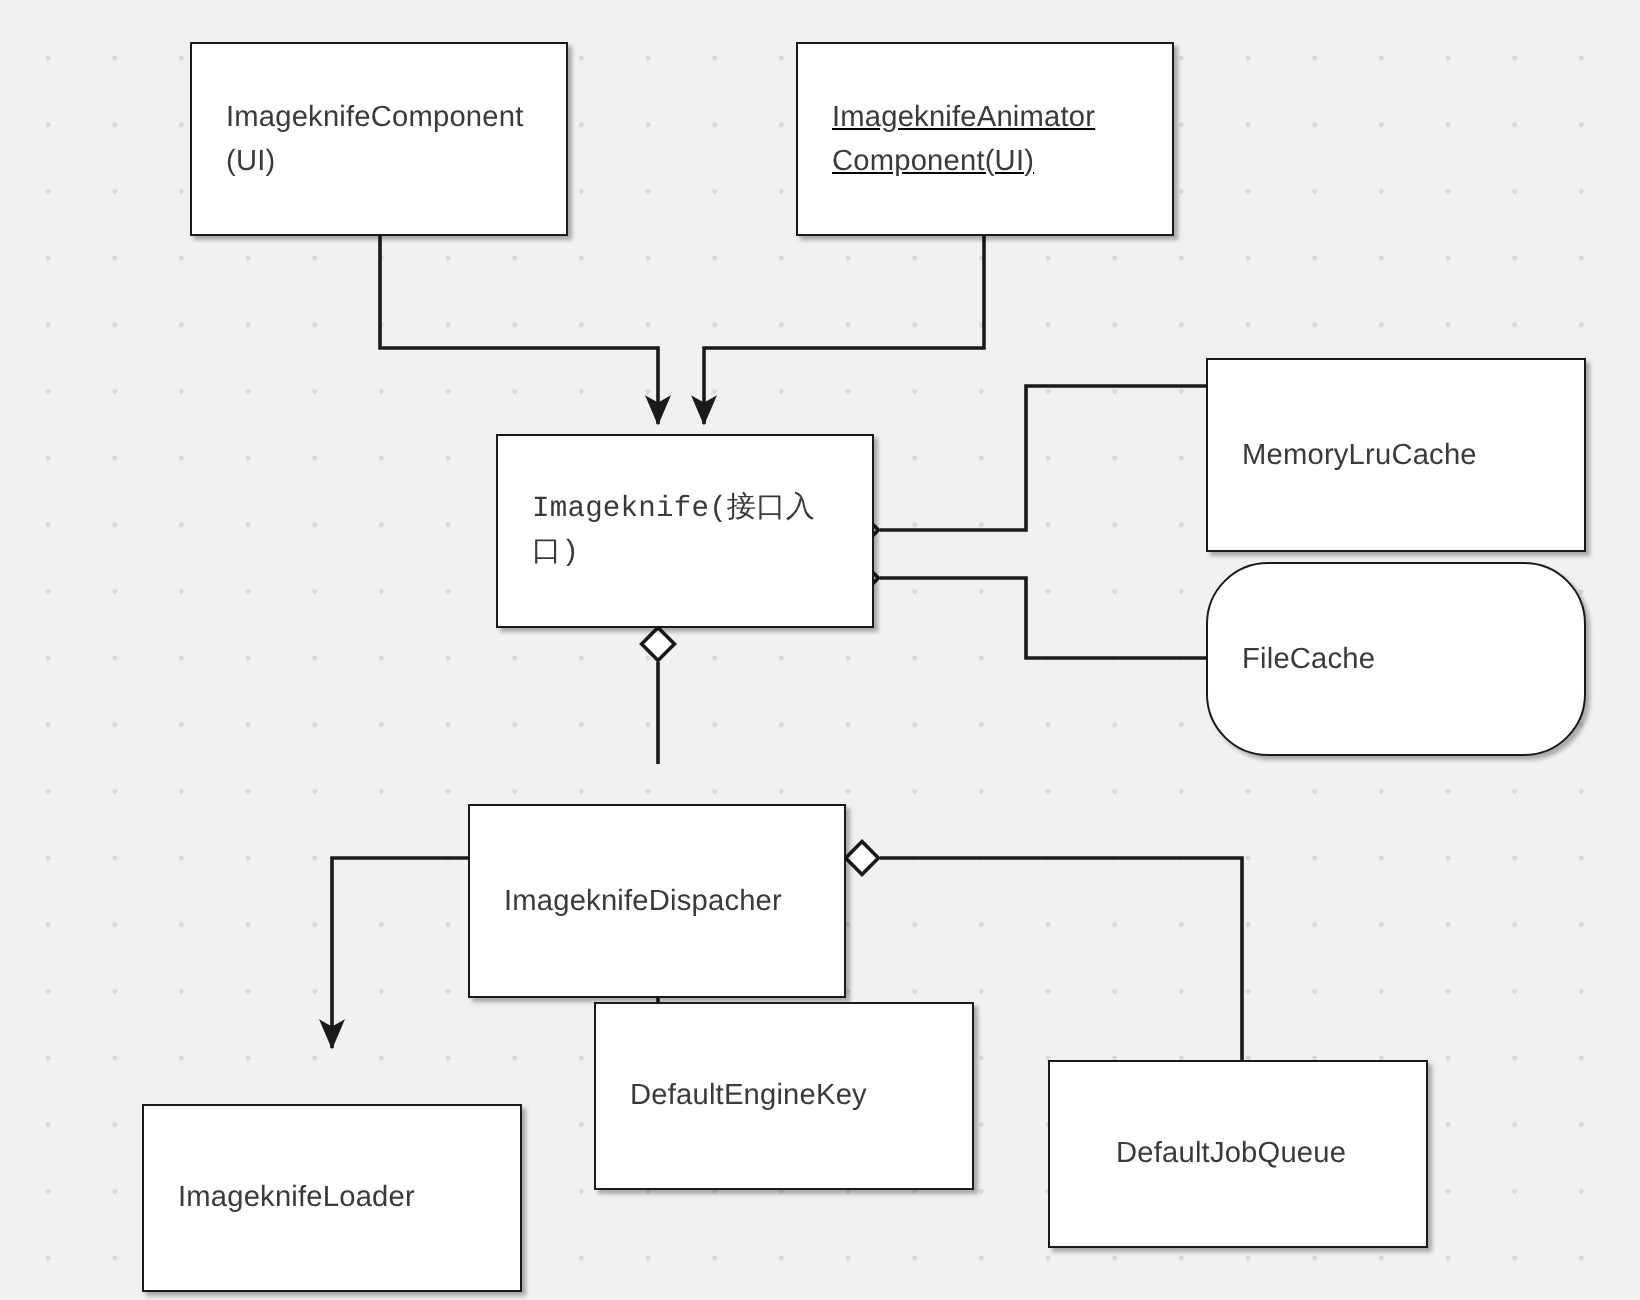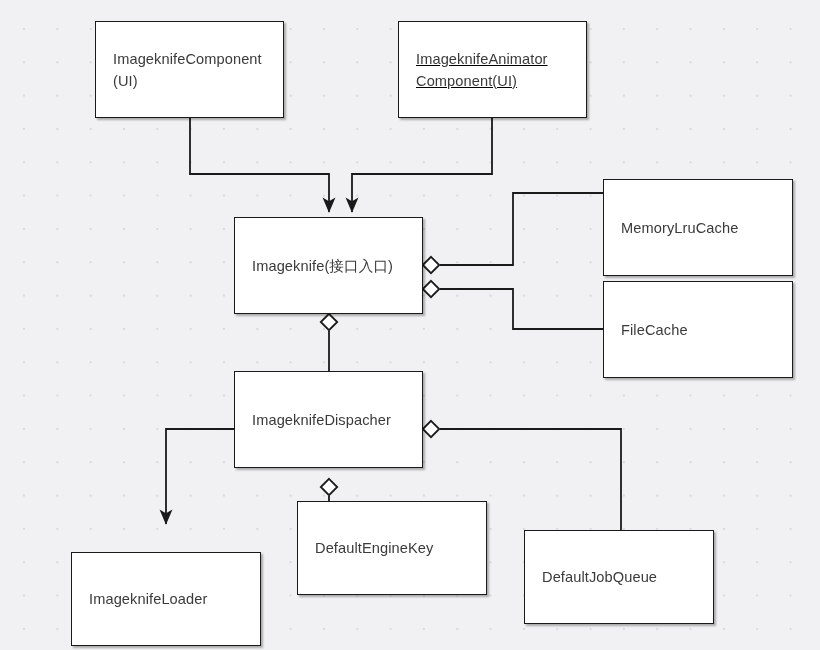--- a/index.html
+++ b/index.html
@@ -95,37 +95,37 @@
 
   <div class="node" style="left: 398px; top: 21px; width: 189px; height: 97px; text-decoration: underline;">
     <span class="node-label">ImageknifeAnimator
 Component(UI)</span>
   </div>
 
   <div class="node" style="left: 603px; top: 145px; width: 190px; height: 97px; margin-top: 34px;">
     <span class="node-label">MemoryLruCache</span>
   </div>
 
-  <div class="node" style="left: 603px; top: 281px; width: 190px; height: 97px;">
+  <div class="node" style="left: 603px; top: 281px; width: 190px; height: 97px; border-radius: 31px;">
     <span class="node-label">FileCache</span>
   </div>
 
-  <div class="node" style="left: 234px; top: 217px; width: 189px; height: 97px;">
+  <div class="node" style="left: 248px; top: 217px; width: 189px; height: 97px; font-family: Liberation Mono, monospace;">
     <span class="node-label">Imageknife(接口入口)</span>
   </div>
 
-  <div class="node" style="left: 234px; top: 371px; width: 189px; height: 97px;">
+  <div class="node" style="left: 234px; top: 402px; width: 189px; height: 97px;">
     <span class="node-label">ImageknifeDispacher</span>
   </div>
 
   <div class="node" style="left: 71px; top: 552px; width: 190px; height: 94px;">
     <span class="node-label">ImageknifeLoader</span>
   </div>
 
   <div class="node" style="left: 297px; top: 501px; width: 190px; height: 94px;">
     <span class="node-label">DefaultEngineKey</span>
   </div>
 
-  <div class="node" style="left: 524px; top: 530px; width: 190px; height: 94px;">
+  <div class="node" style="left: 524px; top: 530px; width: 190px; height: 94px; padding-left: 16px;">
     <span class="node-label">DefaultJobQueue</span>
   </div>
 
 </div>
 
 </body></html>

